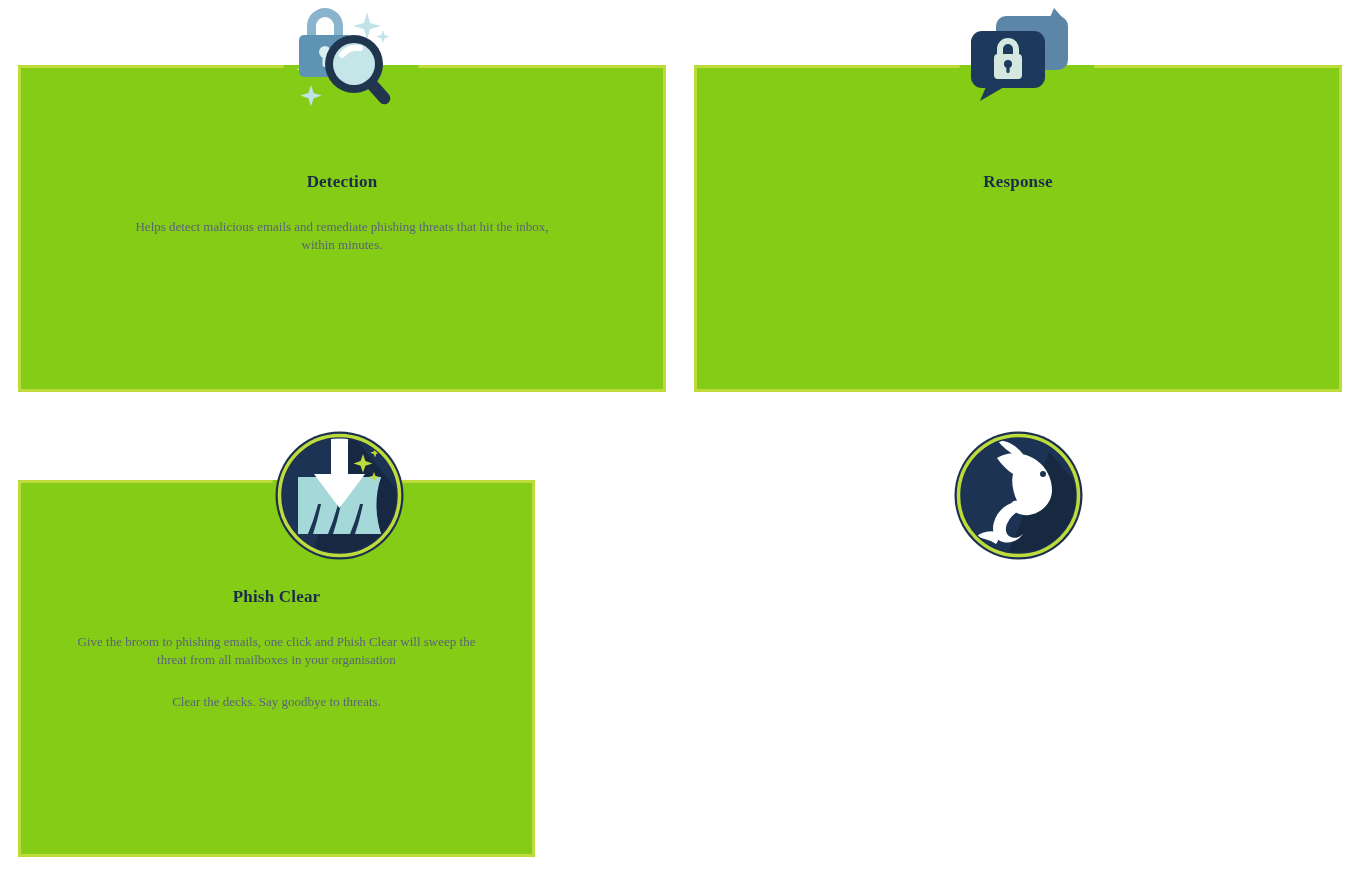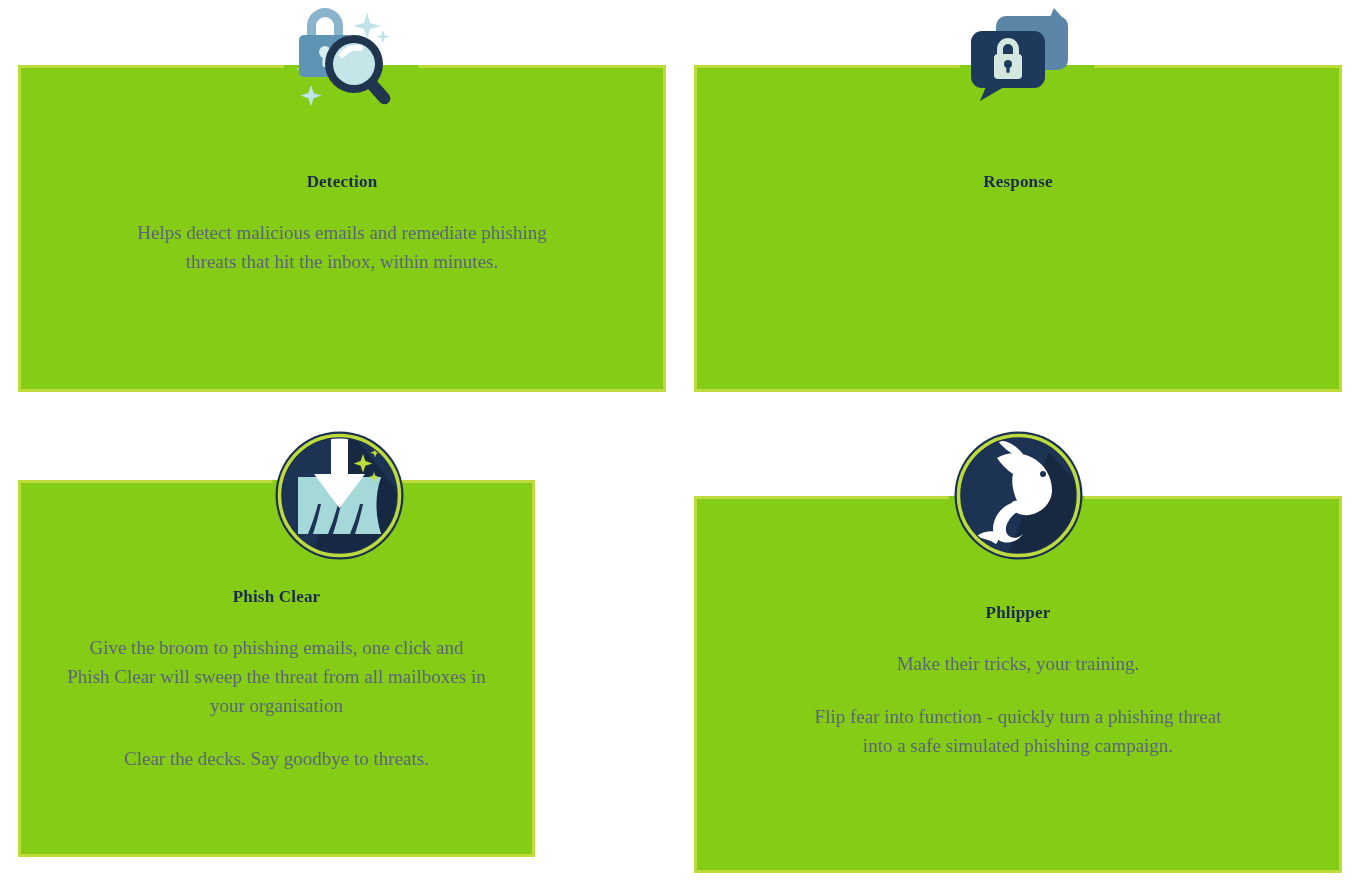--- a/index.html
+++ b/index.html
@@ -56,22 +56,22 @@
     text-align: center;
   }
   .card-title {
     font-size: 17px;
     font-weight: bold;
     color: #1b2b4b;
     letter-spacing: 0.2px;
     margin: 0 0 26px 0;
   }
   .card-text {
-    font-size: 19px;
-    line-height: 29px;
+    font-size: 13px;
+    line-height: 18px;
     color: #5a6478;
     margin: 16px auto;
     font-weight: 400;
   }
   .card-text + .card-text { margin-top: 24px; }
 
   
   .icon-wrap {
     position: absolute;
     z-index: 5;
@@ -192,33 +192,20 @@
         <rect x="57" y="4" width="17" height="44" fill="#ffffff"></rect>
         <path d="M40 44 L91 44 L65.5 78 Z" fill="#ffffff"></path>
 
         <path d="M89 24 L91.4 31 L98.4 33.4 L91.4 35.8 L89 42.8 L86.6 35.8 L79.6 33.4 L86.6 31 Z" fill="#bddc3c"></path>
         <path d="M101 18 L102.2 21.6 L105.8 22.8 L102.2 24 L101 27.6 L99.8 24 L96.2 22.8 L99.8 21.6 Z" fill="#bddc3c"></path>
         <path d="M100 42 L101.3 45.8 L105.1 47.1 L101.3 48.4 L100 52.2 L98.7 48.4 L94.9 47.1 L98.7 45.8 Z" fill="#bddc3c"></path>
       </g>
     </svg>
   </div>
 
-  <div class="card" style="left:694px; top:496px; width:648px; height:377px;">
-    <div class="edge edge-left"></div>
-    <div class="edge edge-right"></div>
-    <div class="edge edge-bottom"></div>
-    <div class="edge edge-top-l" style="width:255px;"></div>
-    <div class="edge edge-top-r" style="width:258px;"></div>
-
-    <div class="card-body" style="top:107px;">
-      <h3 class="card-title">Phlipper</h3>
-      <p class="card-text" style="width:470px;">Make their tricks, your training.</p>
-      <p class="card-text" style="width:440px;">Flip fear into function - quickly turn a phishing threat into a safe simulated phishing campaign.</p>
-    </div>
-  </div>
 
   <div class="icon-wrap" style="left:953px; top:430px; width:131px; height:131px;">
     <svg viewBox="0 0 131 131" width="131" height="131" aria-hidden="true">
       <defs>
         <clipPath id="clip-dolphin">
             <circle cx="65.5" cy="65.5" r="57"></circle>
           </clipPath>
       </defs>
 
       <circle cx="65.5" cy="65.5" r="64" fill="#1b3050"></circle>

